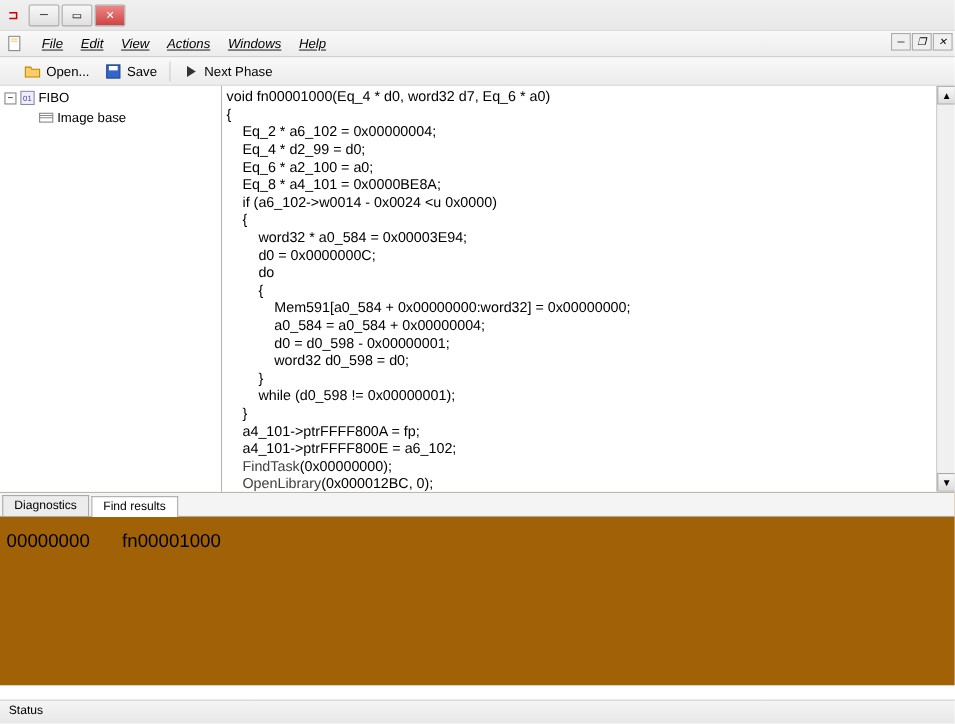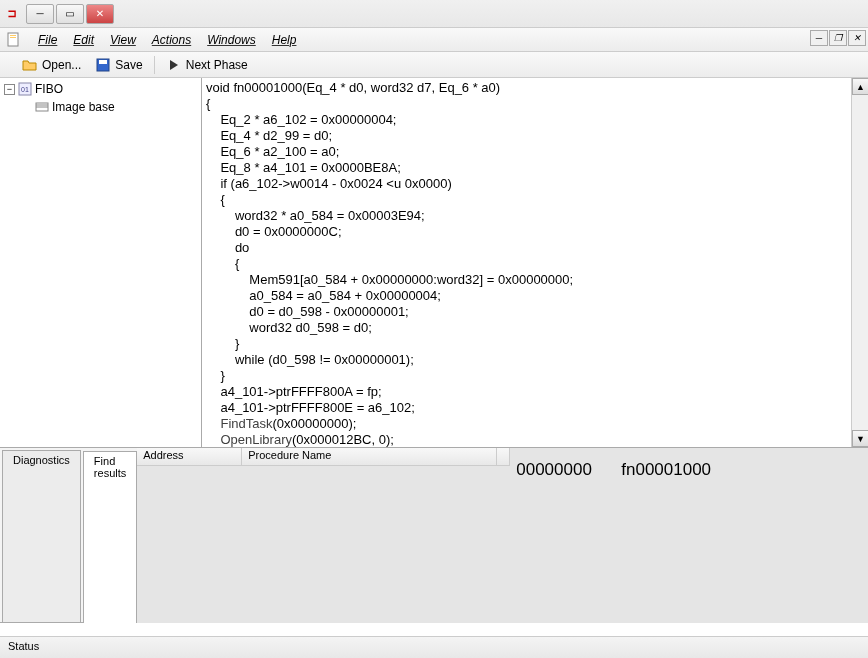--- a/index.html
+++ b/index.html
@@ -137,22 +137,23 @@
   width: 17px; height: 17px;
   background: linear-gradient(#f8f8f8, #ddd);
   border: 1px solid #aaa;
   display: flex; align-items: center; justify-content: center;
   font-size: 9px;
 }
 .vscroll-btn.bottom { position: absolute; bottom: 0; }
 
 .tabs-panel {
   height: 175px;
-  background: #e5e5e5;
-  display: flex;
+  background: #a16207;
+  display: flex;
+  flex-direction: column;
 }
 .tabs-row {
   display: flex;
   border-bottom: 1px solid #aaa;
   background: #f4f4f4;
   padding-top: 2px;
 }
 .tab {
   padding: 3px 10px;
   border: 1px solid #aaa;
@@ -305,25 +306,20 @@
       <div class="vscroll-btn bottom">▼</div>
     </div>
   </div>
 </div>
 
 <div class="tabs-panel">
   <div class="tabs-row">
     <div class="tab">Diagnostics</div>
     <div class="tab active">Find results</div>
   </div>
-  <div class="results-header">
-    <div class="results-col" style="width:105px">Address</div>
-    <div class="results-col" style="width:255px">Procedure Name</div>
-    <div class="results-col" style="flex:1"></div>
-  </div>
   <div class="results-row">
     <div class="results-cell" style="width:105px">00000000</div>
     <div class="results-cell" style="width:255px">fn00001000</div>
   </div>
 </div>
 
 <div class="statusbar">
   <span>Status</span>
 </div>
 

